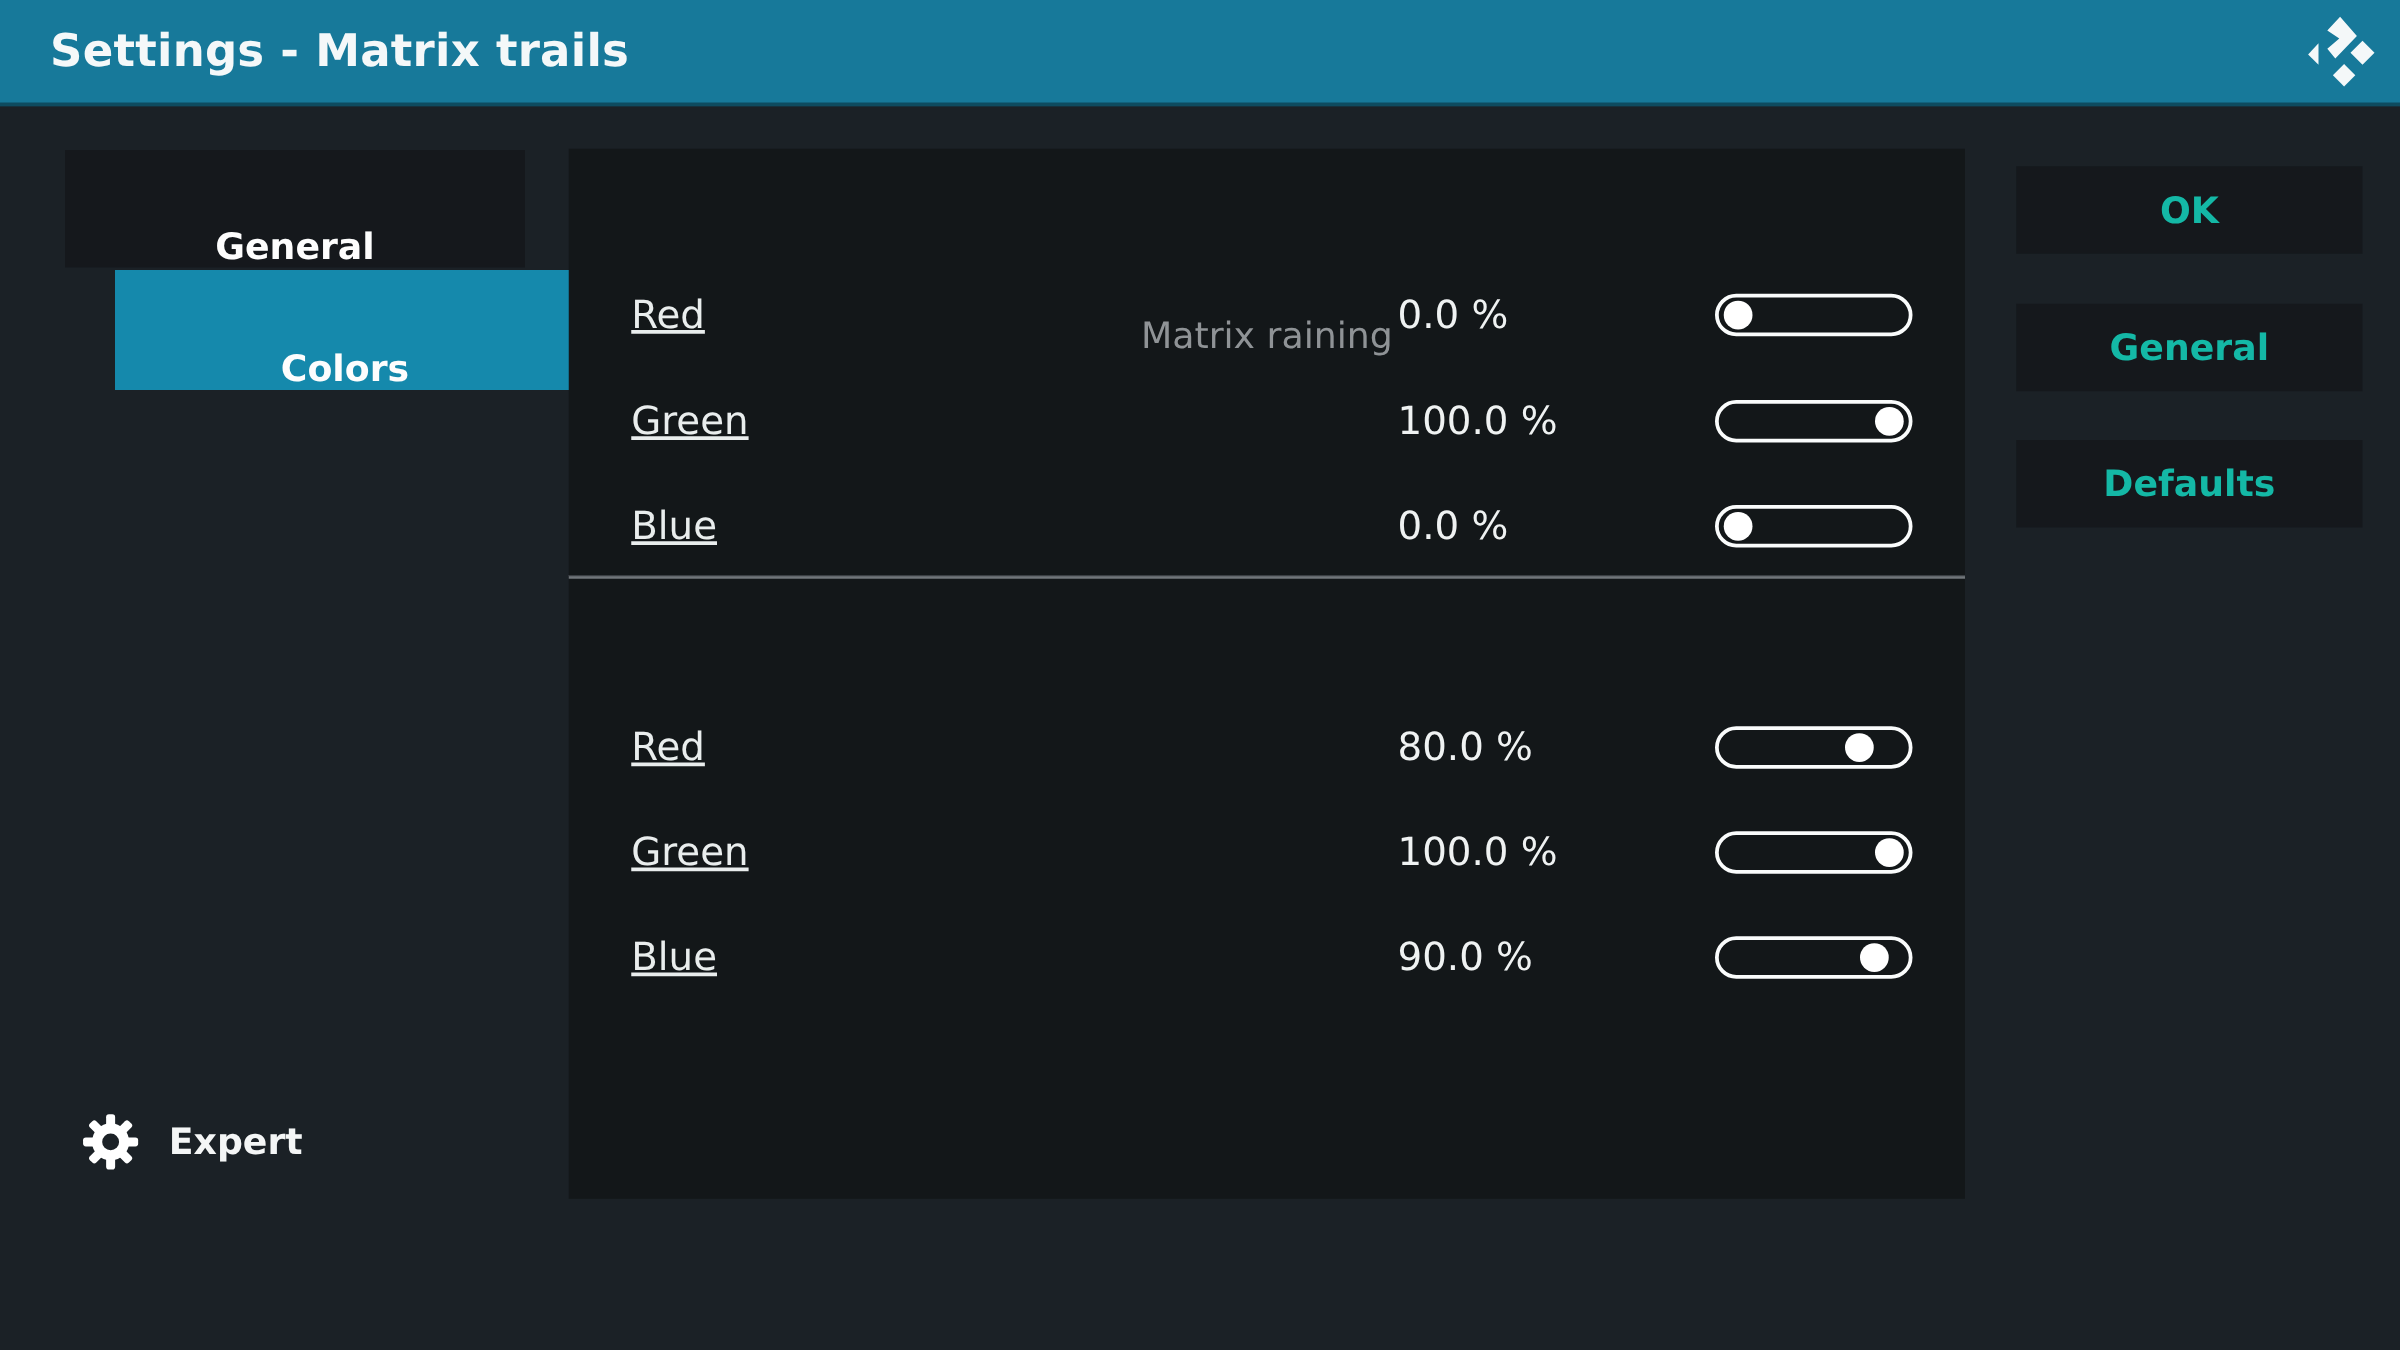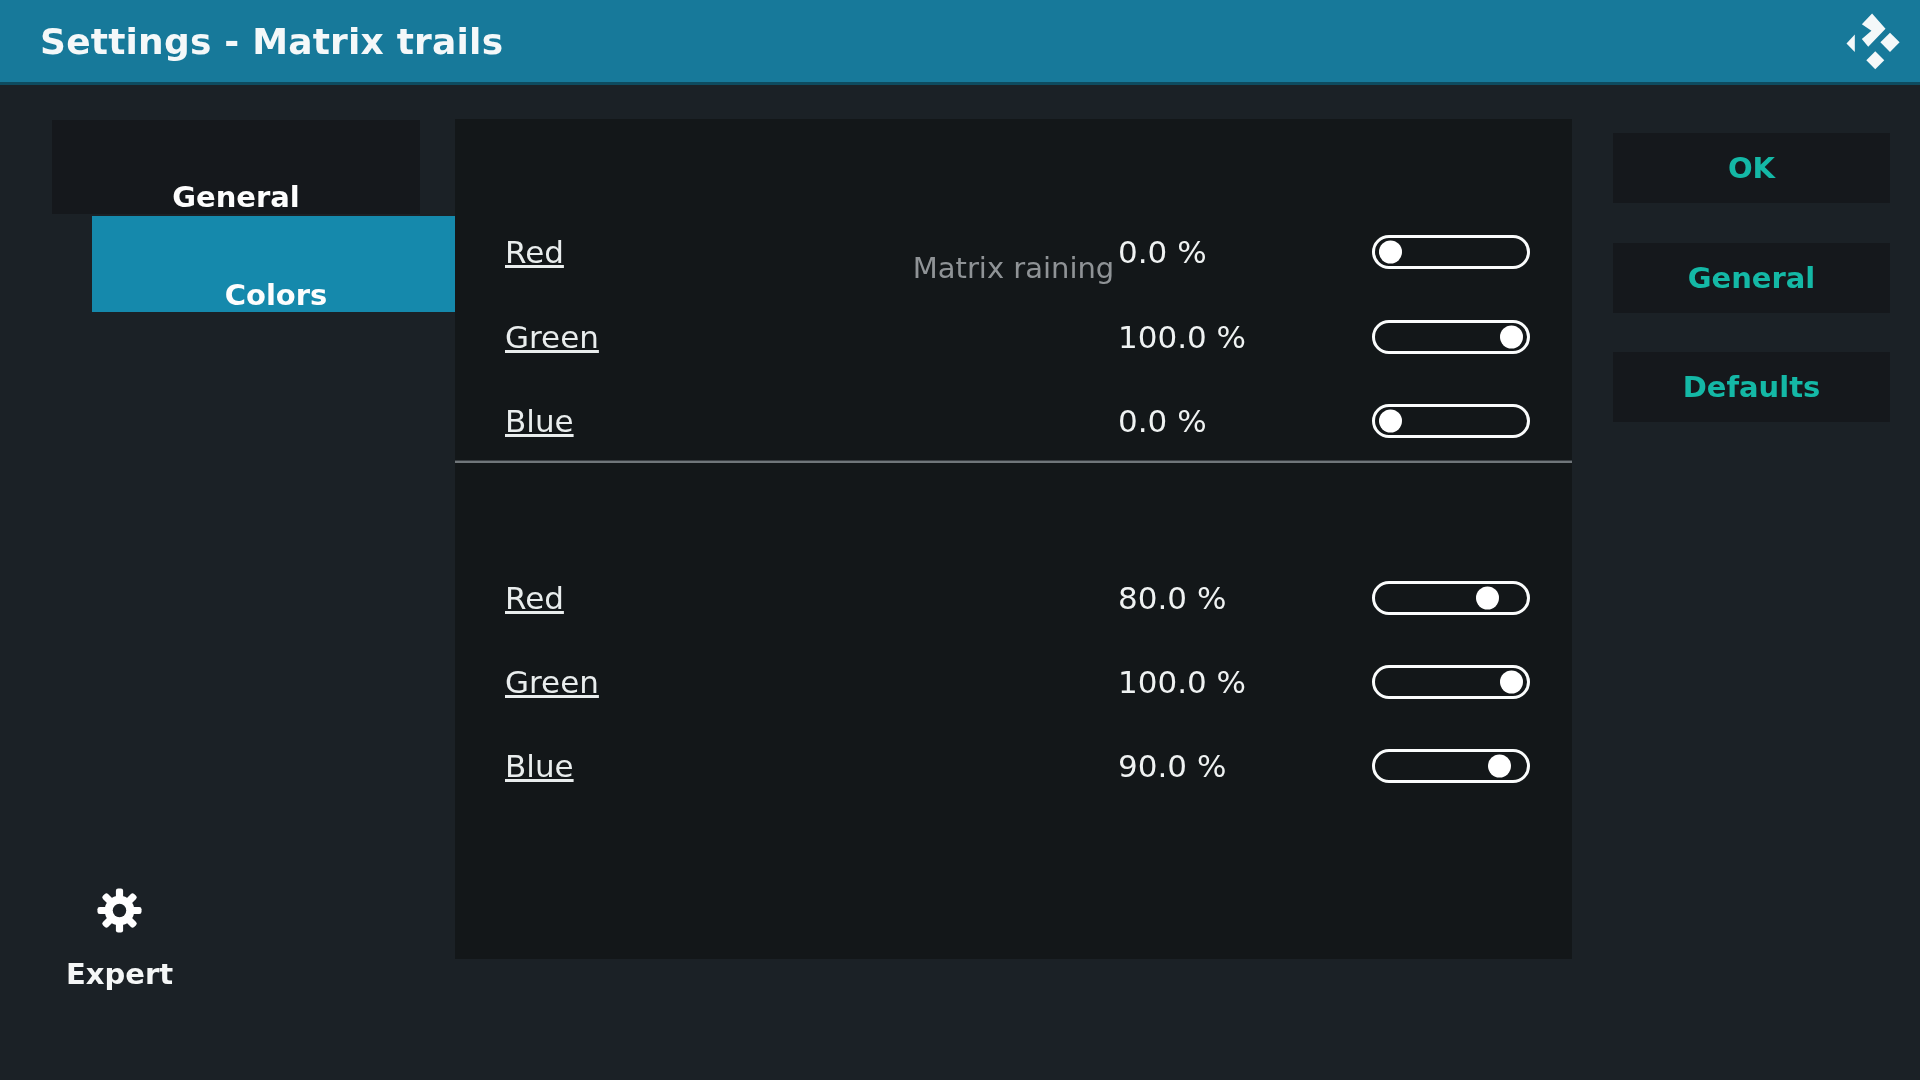--- a/index.html
+++ b/index.html
@@ -109,21 +109,20 @@
   }
   .action-btn.ok       { top: 133px; }
   .action-btn.cancel   { top: 243px; }
   .action-btn.defaults { top: 352px; }
 
   
   .level-toggle {
     position: absolute; left: 66px; top: 888px; height: 50px;
     display: flex; align-items: center; gap: 24px;
     cursor: pointer;
-    flex-direction: column;
   }
   .gear { width: 45px; height: 45px; }
   .gear svg { width: 100%; height: 100%; display: block; }
   .level-label { font-size: 29px; font-weight: bold; color: #f4f6f6; }
 </style>
 </head>
 <body>
 
 <div class="stage">
 

